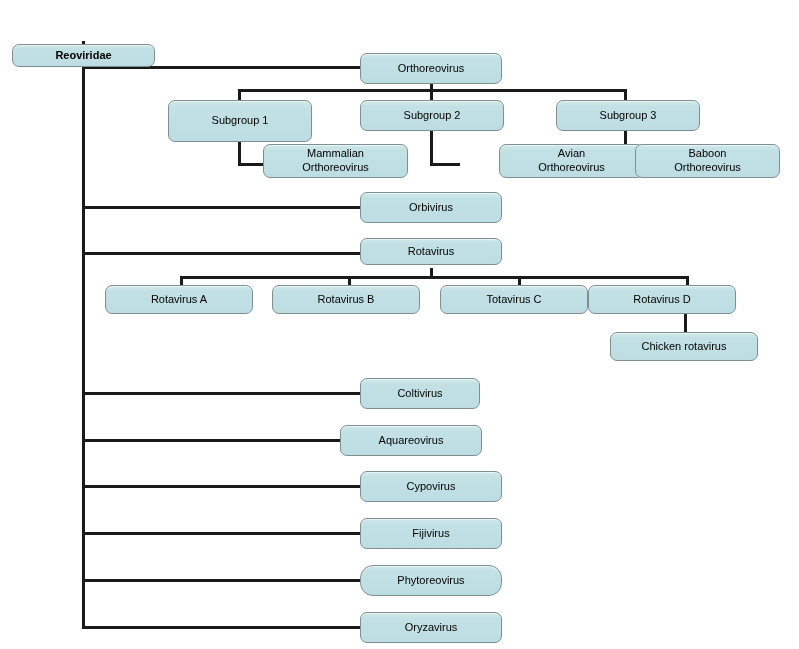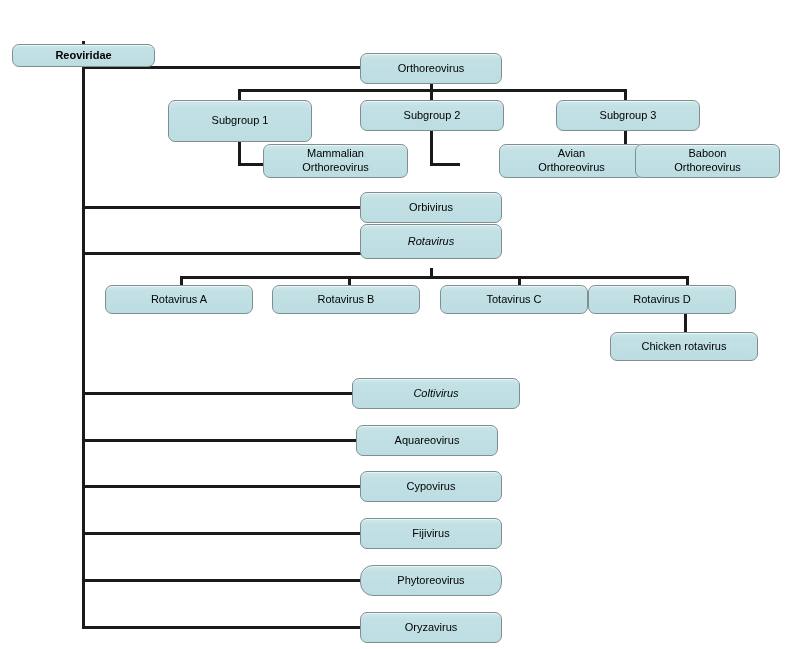--- a/index.html
+++ b/index.html
@@ -108,42 +108,42 @@
         <span class="label">Avian
 Orthoreovirus</span>
       </div>
       <div class="node" style="left: 635px; top: 144px; width: 145px; height: 34px;">
         <span class="label">Baboon
 Orthoreovirus</span>
       </div>
       <div class="node" style="left: 360px; top: 192px; width: 142px; height: 31px;">
         <span class="label">Orbivirus</span>
       </div>
-      <div class="node" style="left: 360px; top: 224px; width: 142px; height: 35px; font-style: italic;">
+      <div class="node" style="left: 360px; top: 238px; width: 142px; height: 27px;">
         <span class="label">Rotavirus</span>
       </div>
       <div class="node" style="left: 105px; top: 285px; width: 148px; height: 29px;">
         <span class="label">Rotavirus A</span>
       </div>
       <div class="node" style="left: 272px; top: 285px; width: 148px; height: 29px;">
         <span class="label">Rotavirus B</span>
       </div>
       <div class="node" style="left: 440px; top: 285px; width: 148px; height: 29px;">
         <span class="label">Totavirus C</span>
       </div>
       <div class="node" style="left: 588px; top: 285px; width: 148px; height: 29px;">
         <span class="label">Rotavirus D</span>
       </div>
       <div class="node" style="left: 610px; top: 332px; width: 148px; height: 29px;">
         <span class="label">Chicken rotavirus</span>
       </div>
-      <div class="node" style="left: 352px; top: 378px; width: 168px; height: 31px; font-style: italic;">
+      <div class="node" style="left: 360px; top: 378px; width: 120px; height: 31px;">
         <span class="label">Coltivirus</span>
       </div>
-      <div class="node" style="left: 356px; top: 425px; width: 142px; height: 31px;">
+      <div class="node" style="left: 340px; top: 425px; width: 142px; height: 31px;">
         <span class="label">Aquareovirus</span>
       </div>
       <div class="node" style="left: 360px; top: 471px; width: 142px; height: 31px; text-align: right;">
         <span class="label">Cypovirus</span>
       </div>
       <div class="node" style="left: 360px; top: 518px; width: 142px; height: 31px;">
         <span class="label">Fijivirus</span>
       </div>
       <div class="node" style="left: 360px; top: 565px; width: 142px; height: 31px; border-radius: 13px;">
         <span class="label">Phytoreovirus</span>

